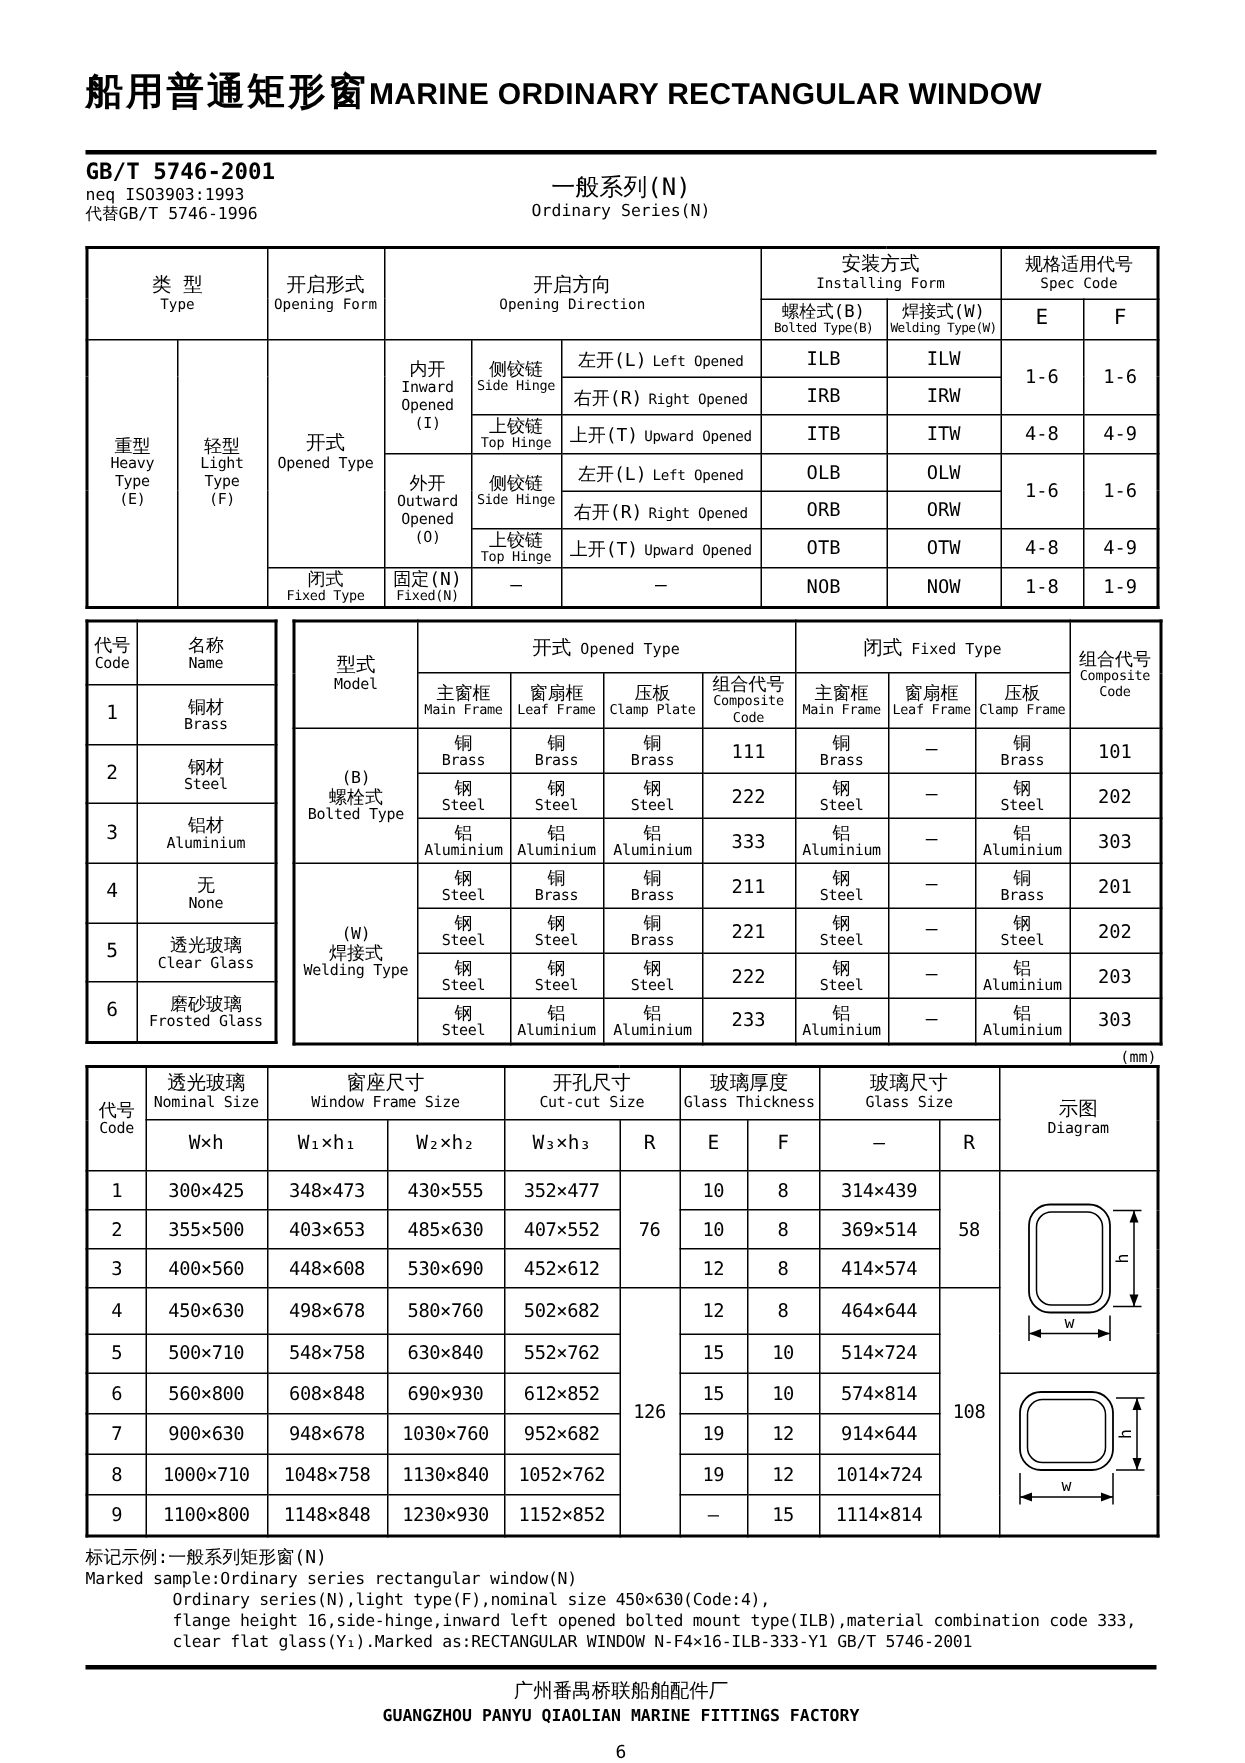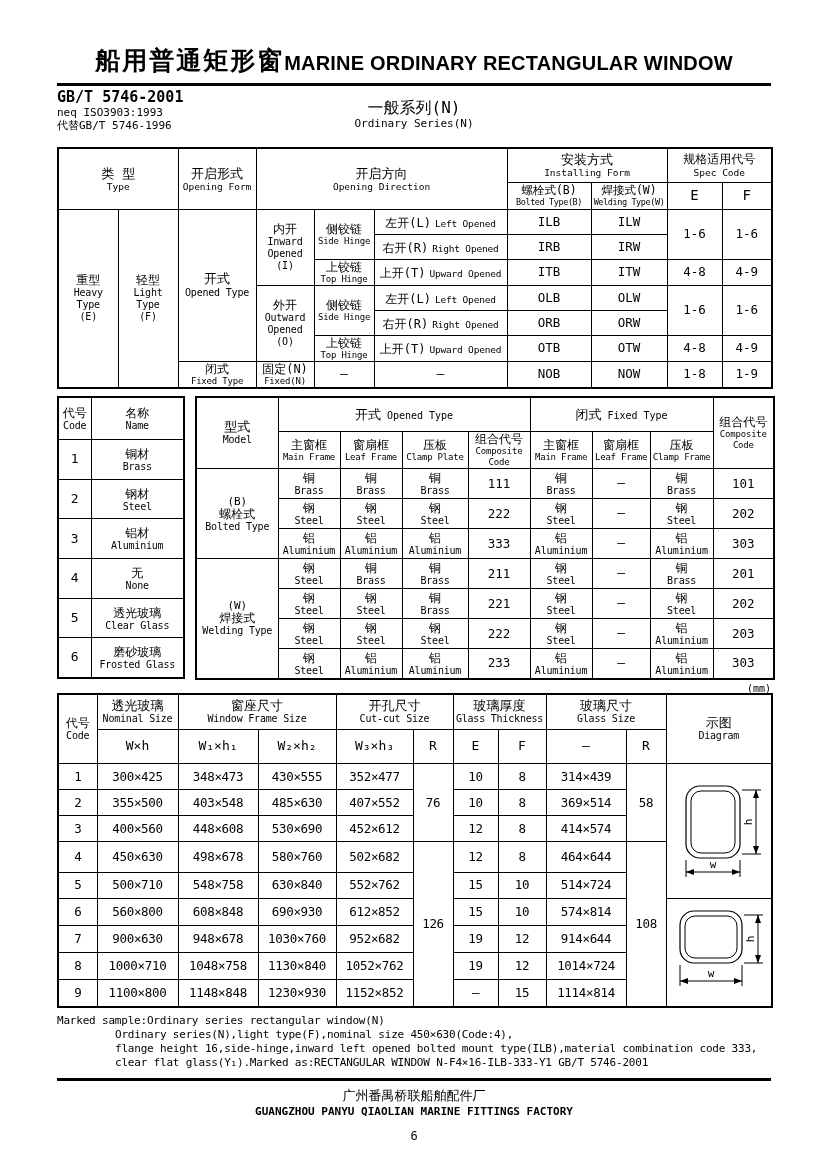--- a/index.html
+++ b/index.html
@@ -2,22 +2,22 @@
 <html><head>
 <meta charset="utf-8">
 <style>
   *{box-sizing:border-box;margin:0;padding:0}
   html,body{background:#fff}
   .page{width:830px;height:1175px;background:#fff;color:#000;position:relative;
         font-family:"DejaVu Sans Mono","DejaVu Sans",monospace;}
   .content{position:absolute;left:57px;top:0;width:714px;}
 
   
-  .titlebar{display:flex;justify-content:center;align-items:flex-end;
-            padding-top:46px;padding-bottom:7px;border-bottom:3px solid #000;}
+  .titlebar{display:flex;justify-content:flex-start;align-items:flex-end;
+            padding-top:46px;padding-bottom:24px;border-bottom:3px solid #000;}
   .title-cn{font-size:25px;line-height:30px;font-weight:bold;letter-spacing:2px;
             font-family:"DejaVu Sans","Liberation Sans",sans-serif;}
   .title-en{font-size:20px;line-height:26px;font-weight:bold;letter-spacing:.2px;
             font-family:"Liberation Sans",sans-serif;}
   .std-row{position:relative;height:52px;margin-top:2px;}
   .std-1{font-size:15px;font-weight:bold;line-height:18px;}
   .std-2,.std-3{font-size:11px;line-height:13px;}
   .series{position:absolute;left:0;right:0;top:10px;text-align:center;}
   .series-cn{display:block;font-size:16px;line-height:19px;}
   .series-en{display:block;font-size:11px;line-height:14px;}
@@ -635,21 +635,21 @@
           <line x1="18" y1="108" x2="72" y2="108" stroke="#000" stroke-width="1"></line>
           <polygon points="18,108 26,105 26,111" fill="#000"></polygon>
           <polygon points="72,108 64,105 64,111" fill="#000"></polygon>
           <text x="45" y="104" font-size="11" text-anchor="middle">w</text>
         </svg>
       </td>
     </tr>
     <tr>
       <td class="num">2</td>
       <td class="num">355×500</td>
-      <td class="num">403×548</td>
+      <td class="num">403×653</td>
       <td class="num">485×630</td>
       <td class="num">407×552</td>
       <td class="num">10</td>
       <td class="num">8</td>
       <td class="num">369×514</td>
     </tr>
     <tr>
       <td class="num">3</td>
       <td class="num">400×560</td>
       <td class="num">448×608</td>
@@ -736,20 +736,21 @@
       <td class="num">1230×930</td>
       <td class="num">1152×852</td>
       <td class="num">—</td>
       <td class="num">15</td>
       <td class="num">1114×814</td>
     </tr>
   </tbody>
       </table>
 
   <div class="notes">
+    <div class="ncn">标记示例:一般系列矩形窗(N)</div>
     <div class="nen">Marked sample:Ordinary series rectangular window(N)</div>
     <div class="nen ind">Ordinary series(N),light type(F),nominal size 450×630(Code:4),</div>
     <div class="nen ind">flange height 16,side-hinge,inward left opened bolted mount type(ILB),material combination code 333,</div>
     <div class="nen ind">clear flat glass(Y₁).Marked as:RECTANGULAR WINDOW  N-F4×16-ILB-333-Y1  GB/T 5746-2001</div>
   </div>
 
   <div class="frule"></div>
   <div class="footer">
     <span class="f-cn">广州番禺桥联船舶配件厂</span>
     <span class="f-en">GUANGZHOU PANYU QIAOLIAN MARINE FITTINGS FACTORY</span>

